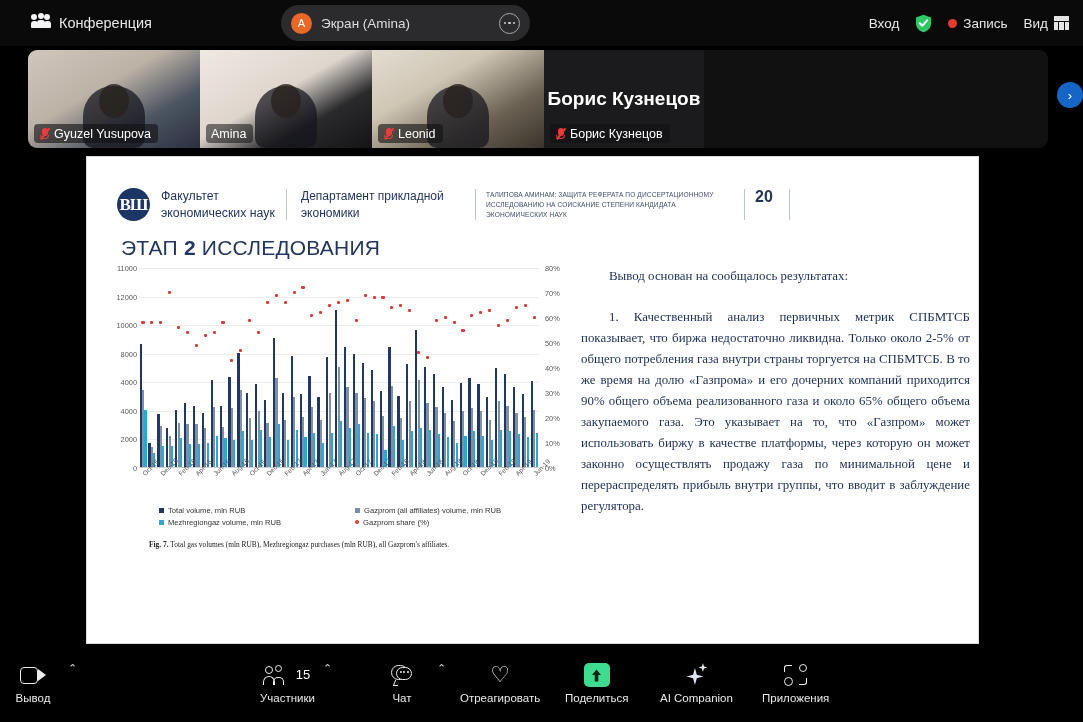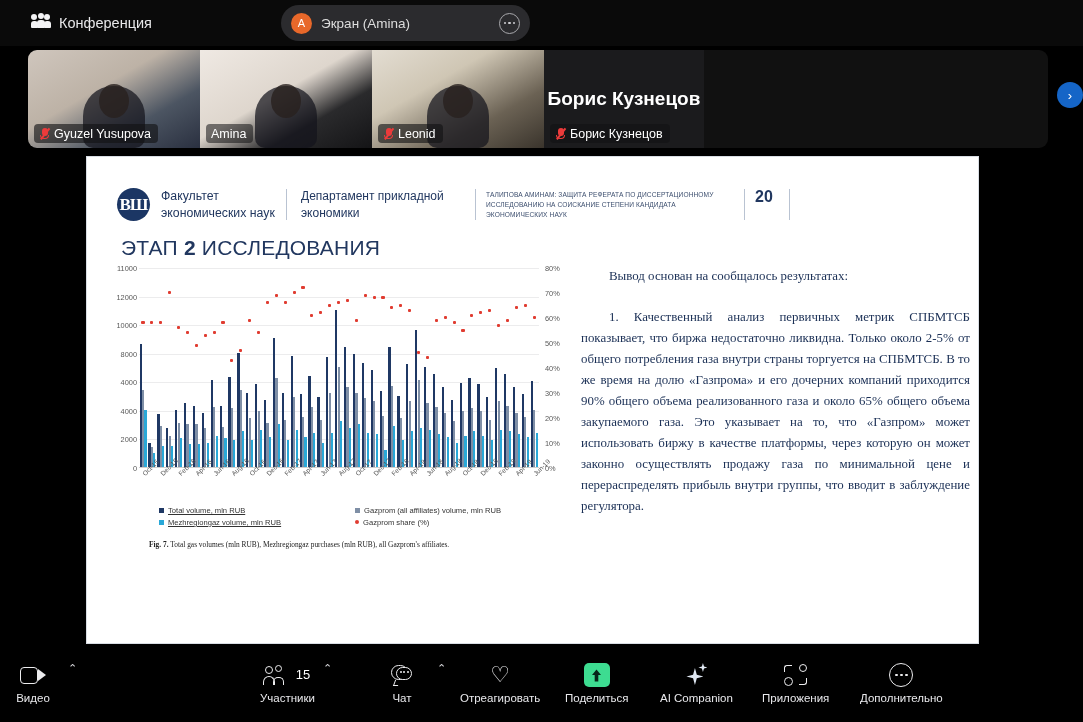--- a/index.html
+++ b/index.html
@@ -153,21 +153,21 @@
   .dot { position: absolute; width: 3.2px; height: 3.2px; background: #e03c31; border-radius: 1px; left: 1.8px; }
   .xlabels { position: absolute; left: 40px; top: 202px; width: 400px; height: 34px; }
   .xlab {
     position: absolute; font-size: 6.6px; color: #555; white-space: nowrap;
     transform-origin: left top; transform: rotate(-45deg); top: 2px;
   }
   .legend { position: absolute; left: 60px; top: 238px; width: 400px;
     font-size: 7.6px; color: #333; }
   .legend-row { display: flex; margin-bottom: 3px; }
   .legend-item { display: flex; align-items: center; gap: 4px; }
-  .legend-item.a { width: 196px; text-decoration: underline; }
+  .legend-item.a { width: 196px; }
   .lg-sq { width: 5px; height: 5px; flex: 0 0 auto; }
   .lg-dot { width: 4px; height: 4px; border-radius: 50%; flex: 0 0 auto; }
   .fig-caption {
     position: absolute; left: 50px; top: 272px; width: 420px;
     font-family: "Liberation Serif", serif; font-size: 7.4px; color: #222;
   }
   .fig-caption b { font-weight: bold; }
 
   
   .text-col p {
@@ -256,20 +256,46 @@
     <div class="share-pill">
       <div class="share-avatar">A</div>
       <span class="share-label">Экран (Amina)</span>
       <div class="dots-circle">
           <i></i>
           <i></i>
           <i></i>
         </div>
     </div>
 
+    <div class="tb-right">
+      <div class="tb-item">
+        <span>Вход</span>
+      </div>
+      <div class="tb-item">
+        <span class="shield-icon">
+          <svg width="17" height="19" viewBox="0 0 17 19">
+            <path d="M8.5 0.8 L16 3.4 V9.5 C16 14 12.6 17 8.5 18.3 C4.4 17 1 14 1 9.5 V3.4 Z" fill="#2fc766"></path>
+            <path d="M4.8 9.3 L7.3 11.8 L12.1 6.3" stroke="#ffffff" stroke-width="2" fill="none" stroke-linecap="round" stroke-linejoin="round"></path>
+          </svg>
+        </span>
+      </div>
+      <div class="tb-item">
+        <span class="rec-dot"></span>
+        <span>Запись</span>
+      </div>
+      <div class="tb-item">
+        <span>Вид</span>
+        <span class="view-grid">
+          <i class="top"></i>
+            <i></i>
+            <i></i>
+            <i></i>
+        </span>
+      </div>
+    </div>
   </div>
 
   <div class="filmstrip" id="filmstrip">
       <div class="tile" style="width: 172px;">
         <div class="bg" style="background: linear-gradient(150deg, rgb(207, 198, 189) 0%, rgb(189, 178, 166) 40%, rgb(76, 85, 98) 70%, rgb(42, 48, 64) 100%);"></div>
         <div style="position: absolute; left: 50%; bottom: 0px; transform: translateX(-50%); width: 62px; height: 62px; border-radius: 30px 30px 10px 10px; background: rgba(20, 20, 28, 0.72);"></div>
         <div style="position: absolute; left: 50%; bottom: 30px; transform: translateX(-50%); width: 30px; height: 34px; border-radius: 50%; background: rgba(40, 32, 30, 0.8);"></div>
         <div class="namechip">
           <span class="mute-icon">
             <span class="mbody"></span>
@@ -707,21 +733,21 @@
 
   <div class="bottombar" id="bottombar">
       <div style="position: absolute; left: 6px; top: 8px; display: flex; align-items: flex-start;">
         <div class="bb-item">
           <div class="bb-icon">
             <span class="vid-icon">
               <span class="box"></span>
               <span class="tri"></span>
             </span>
           </div>
-          <div>Видео</div>
+          <div>Вывод</div>
         </div>
         <span class="caret" style="margin-left: 8px;">⌃</span>
       </div>
       <div style="position: absolute; left: 260px; top: 8px; display: flex; align-items: flex-start;">
         <div class="bb-item">
           <div class="bb-icon">
             <span class="people2">
               <i class="hd1"></i>
               <i class="bd1"></i>
               <i class="hd2"></i>
@@ -788,27 +814,15 @@
             <span class="apps-icon">
               <i class="k1"></i>
               <i class="k2"></i>
               <i class="c1"></i>
               <i class="c2"></i>
             </span>
           </div>
           <div>Приложения</div>
         </div>
       </div>
-      <div style="position: absolute; left: 860px; top: 8px; display: flex; align-items: flex-start;">
-        <div class="bb-item">
-          <div class="bb-icon">
-            <span class="more-circle">
-              <i></i>
-              <i></i>
-              <i></i>
-            </span>
-          </div>
-          <div>Дополнительно</div>
-        </div>
-      </div>
     </div>
 
 </div>
 
 </body></html>

